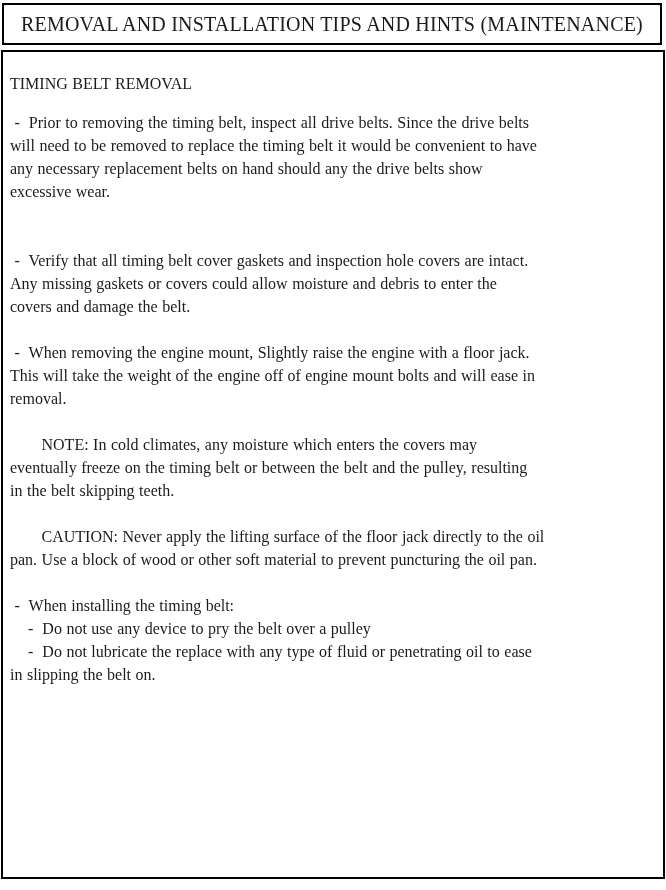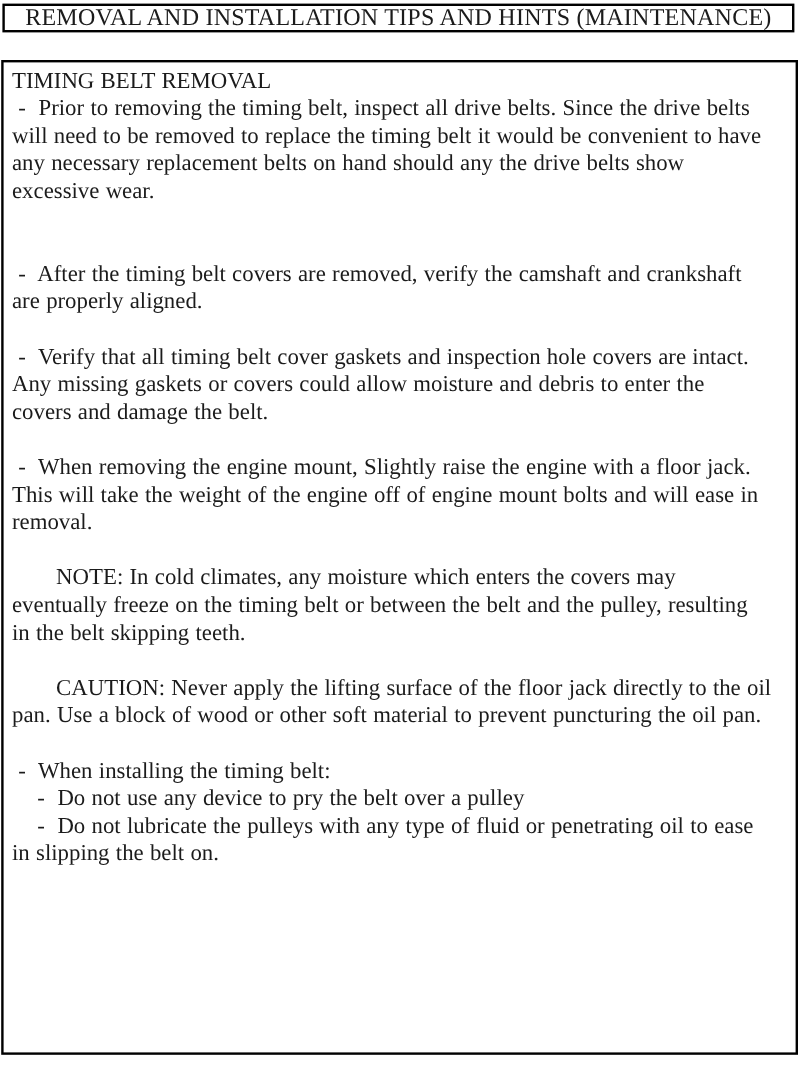--- a/index.html
+++ b/index.html
@@ -13,21 +13,21 @@
     position: relative;
     font-family: "Liberation Serif", "DejaVu Serif", serif;
     color: #1b1b1b;
     overflow: hidden;
   }
   .title-box {
     position: absolute;
     left: 2px;
     top: 3px;
     width: 660px;
-    height: 24px;
+    height: 42px;
     border: 2px solid #000000;
     box-sizing: border-box;
     display: flex;
     align-items: center;
     justify-content: center;
     font-size: 20px;
     letter-spacing: 0.2px;
     white-space: nowrap;
   }
   .content-box {
@@ -35,23 +35,23 @@
     left: 1px;
     top: 50px;
     width: 664px;
     height: 829px;
     border: 2px solid #000000;
     box-sizing: border-box;
     padding: 4px 6px 0 7px;
     overflow: hidden;
   }
   .content-box p {
-    font-size: 19px;
+    font-size: 16px;
     line-height: 23px;
-    margin: 0 0 23px 0;
+    margin: 16px 0 23px 0;
     white-space: pre-wrap;
     word-spacing: 0.5px;
   }
   .content-box p.no-gap {
     margin-bottom: 0;
   }
   .content-box p.gap-2 {
     margin-bottom: 46px;
   }
   .content-box p.last {
@@ -64,30 +64,28 @@
 <div class="title-box">
   <span>REMOVAL AND INSTALLATION TIPS AND HINTS (MAINTENANCE)</span>
 </div>
 
 <div class="content-box">
   <p class="no-gap">TIMING BELT REMOVAL</p>
   <p class="gap-2"> -  Prior to removing the timing belt, inspect all drive belts. Since the drive belts
 will need to be removed to replace the timing belt it would be convenient to have
 any necessary replacement belts on hand should any the drive belts show
 excessive wear.</p>
-  <p> -  After the timing belt covers are removed, verify the camshaft and crankshaft
-are properly aligned.</p>
   <p> -  Verify that all timing belt cover gaskets and inspection hole covers are intact.
 Any missing gaskets or covers could allow moisture and debris to enter the
 covers and damage the belt.</p>
   <p> -  When removing the engine mount, Slightly raise the engine with a floor jack.
 This will take the weight of the engine off of engine mount bolts and will ease in
 removal.</p>
   <p>       NOTE: In cold climates, any moisture which enters the covers may
 eventually freeze on the timing belt or between the belt and the pulley, resulting
 in the belt skipping teeth.</p>
   <p>       CAUTION: Never apply the lifting surface of the floor jack directly to the oil
 pan. Use a block of wood or other soft material to prevent puncturing the oil pan.</p>
   <p class="last"> -  When installing the timing belt:
     -  Do not use any device to pry the belt over a pulley
-    -  Do not lubricate the pulleys with any type of fluid or penetrating oil to ease
+    -  Do not lubricate the replace with any type of fluid or penetrating oil to ease
 in slipping the belt on.</p>
 </div>
 
 </body></html>

